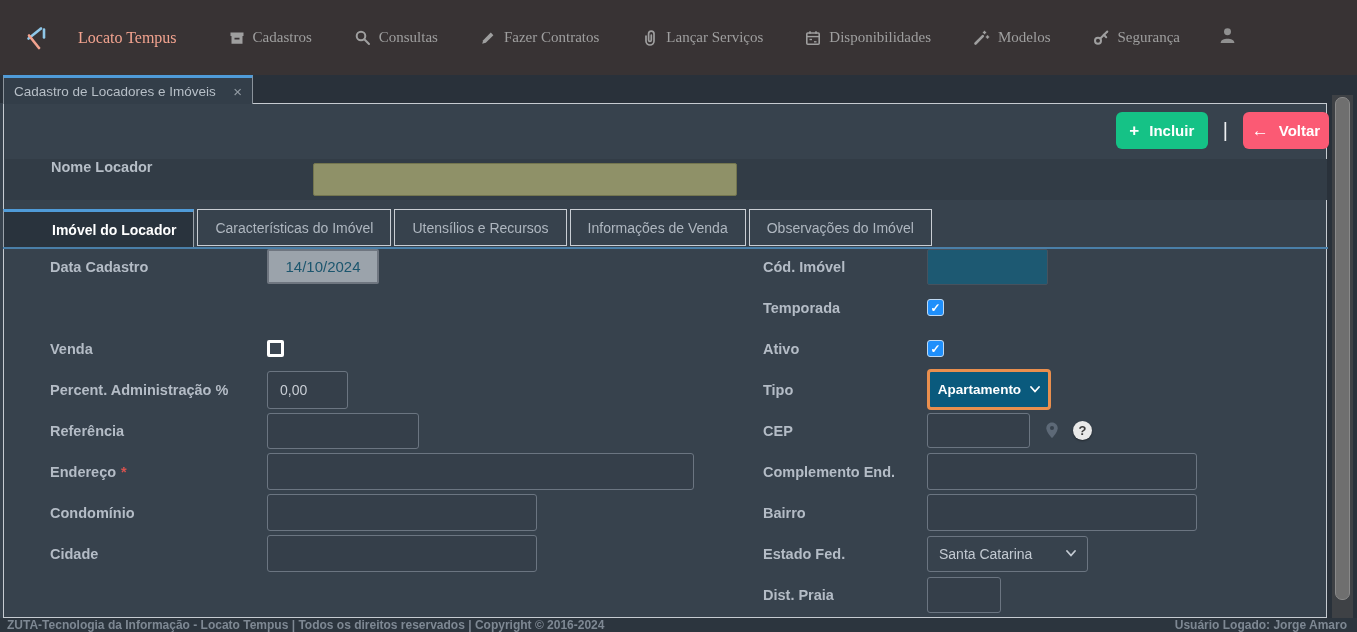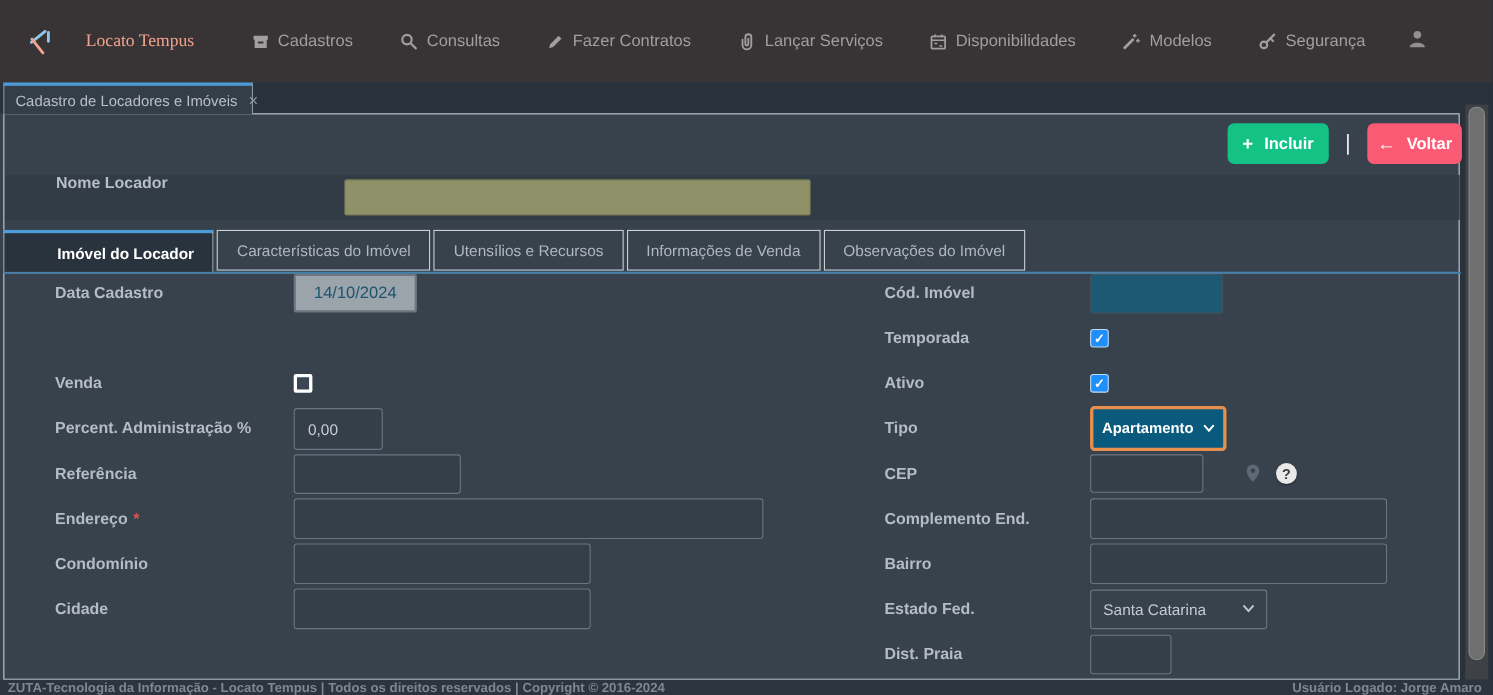--- a/index.html
+++ b/index.html
@@ -9,27 +9,27 @@
     font-family:"Liberation Sans", sans-serif; background:#37424D;
   }
   
   .navbar {
     position:absolute; top:0; left:0; width:1357px; height:75px;
     background:#383334; display:flex; align-items:center; padding-left:22px;
   }
   .brand { display:flex; align-items:center; gap:28px; margin-right:52px; cursor:pointer; }
   .brand-text { font-family:"Liberation Serif", serif; font-size:16px; color:#F2A38F; }
   .nav-items { display:flex; align-items:center; gap:42px; }
-  .nav-item { display:flex; align-items:center; gap:8px; color:#9F9F9F; font-size:15px; cursor:pointer; white-space:nowrap; }
+  .nav-item { display:flex; align-items:center; gap:8px; color:#9F9F9F; font-size:15px; cursor:pointer; white-space:nowrap;font-family:Liberation Serif, serif; }
   .nav-item svg { display:block; }
   .nav-user { margin-left:38px; cursor:pointer; }
   
   .tabstrip { position:absolute; top:75px; left:0; width:1357px; height:28px; background:#29313A; }
   .win-tab {
-    position:absolute; top:75px; left:3px; width:227px; height:29px; z-index:3;
+    position:absolute; top:75px; left:3px; width:250px; height:29px; z-index:3;
     background:#333E49; border:1px solid #8B939B; border-bottom:none;
     border-top:3px solid #4F9BD8; display:flex; align-items:center;
     padding:0 10px; gap:10px;
   }
   .win-tab-title { color:#B7BFC7; font-size:13.5px; white-space:nowrap; }
   .win-tab-close { margin-left:auto; color:#939CA4; font-size:15px; cursor:pointer; line-height:1; }
   
   .panel {
     position:absolute; top:103px; left:3px; width:1324px; height:515px;
     background:#37424D; border:1px solid #C6CBD1;
@@ -69,21 +69,21 @@
     border:1px solid #C9CED4; color:#AFB7C0; font-size:14px; cursor:pointer;
     background:transparent; white-space:nowrap;
   }
   .subtab.active {
     background:#29333D; border:1px solid #9AA2AA; border-top:3px solid #4F9BD8;
     border-bottom:none; height:38px; color:#FFFFFF; font-weight:bold;padding-left:48px;
   }
   
   .frow { position:absolute; height:41px; display:flex; align-items:center; }
   .frow.rl { left:46px; width:700px; }
-  .frow.rr { left:800px; width:500px;gap:23px; }
+  .frow.rr { left:759px; width:500px; }
   .flabel { color:#B4BCC6; font-size:14.5px; font-weight:bold; white-space:nowrap; }
   .rl .flabel { width:217px; }
   .rr .flabel { width:164px; }
   .req { color:#D9534F; font-style:normal; margin-left:5px; font-weight:bold; }
   .inp {
     background:rgba(0,0,0,0.03); border:1px solid #6B7581; border-radius:3px;
     color:#C9CED5; font-size:14px; font-family:"Liberation Sans",sans-serif;
     padding:0 12px; outline:none; height:36px;
   }
   .inp-date {

